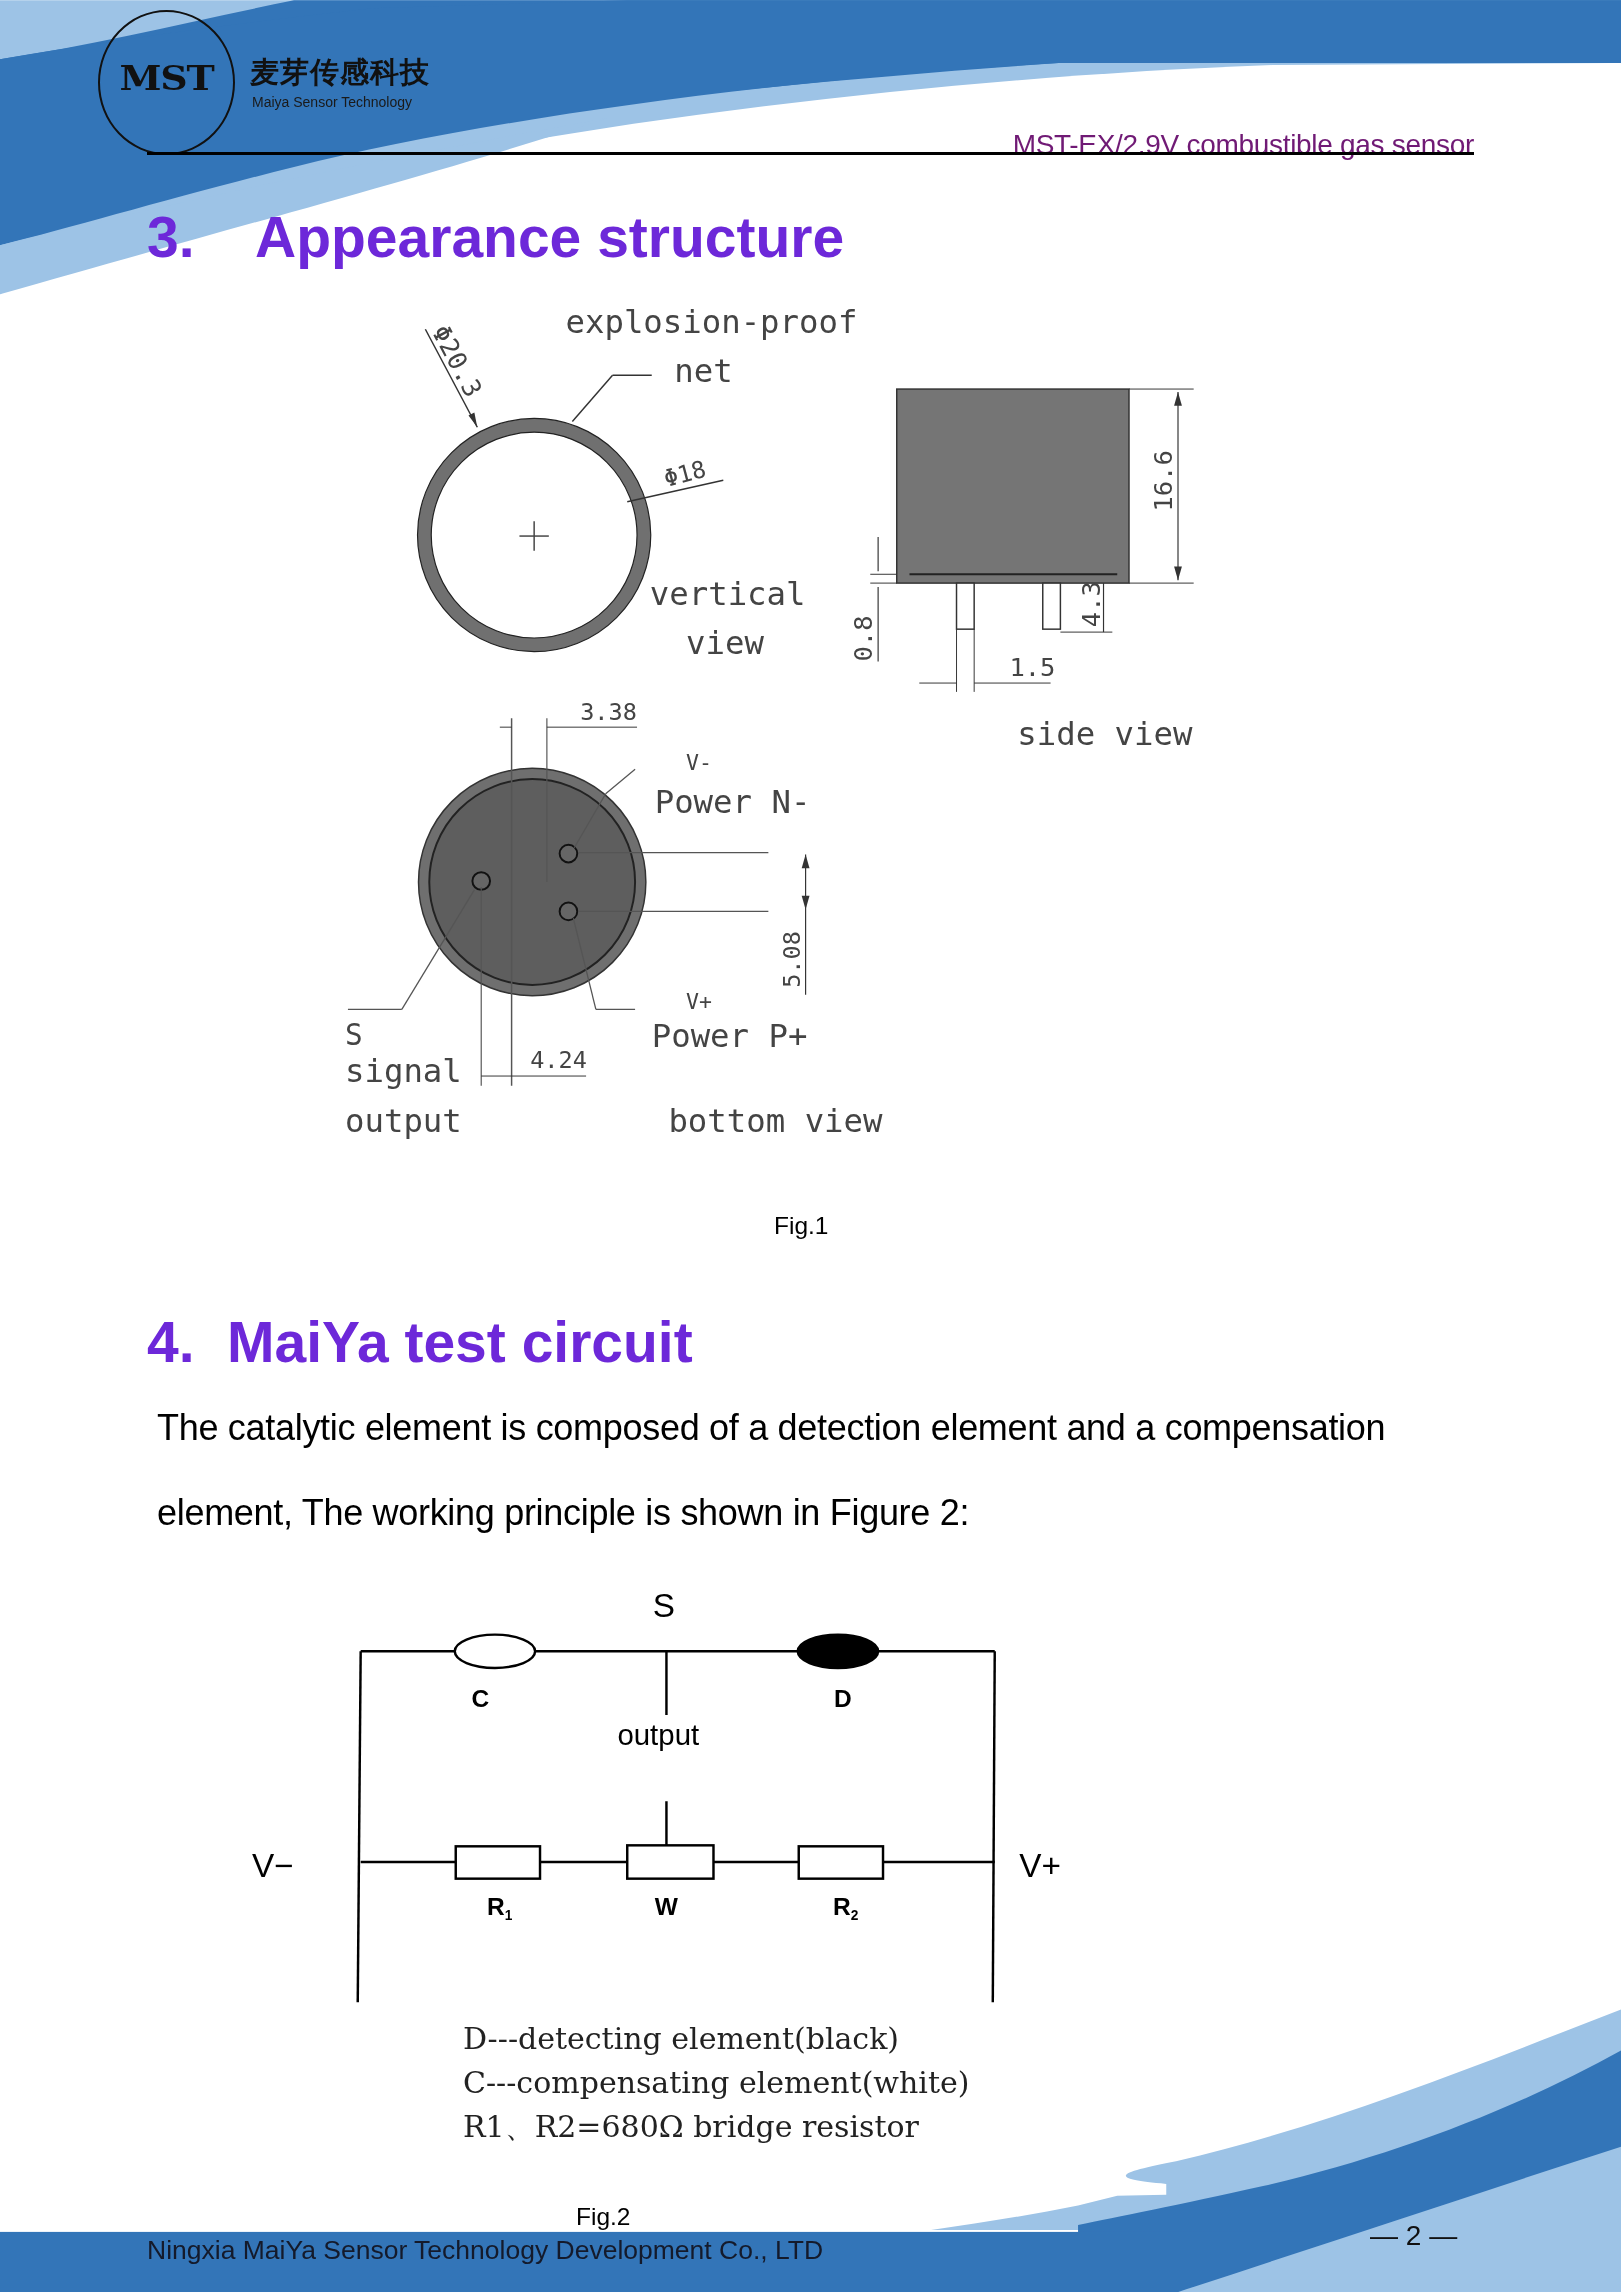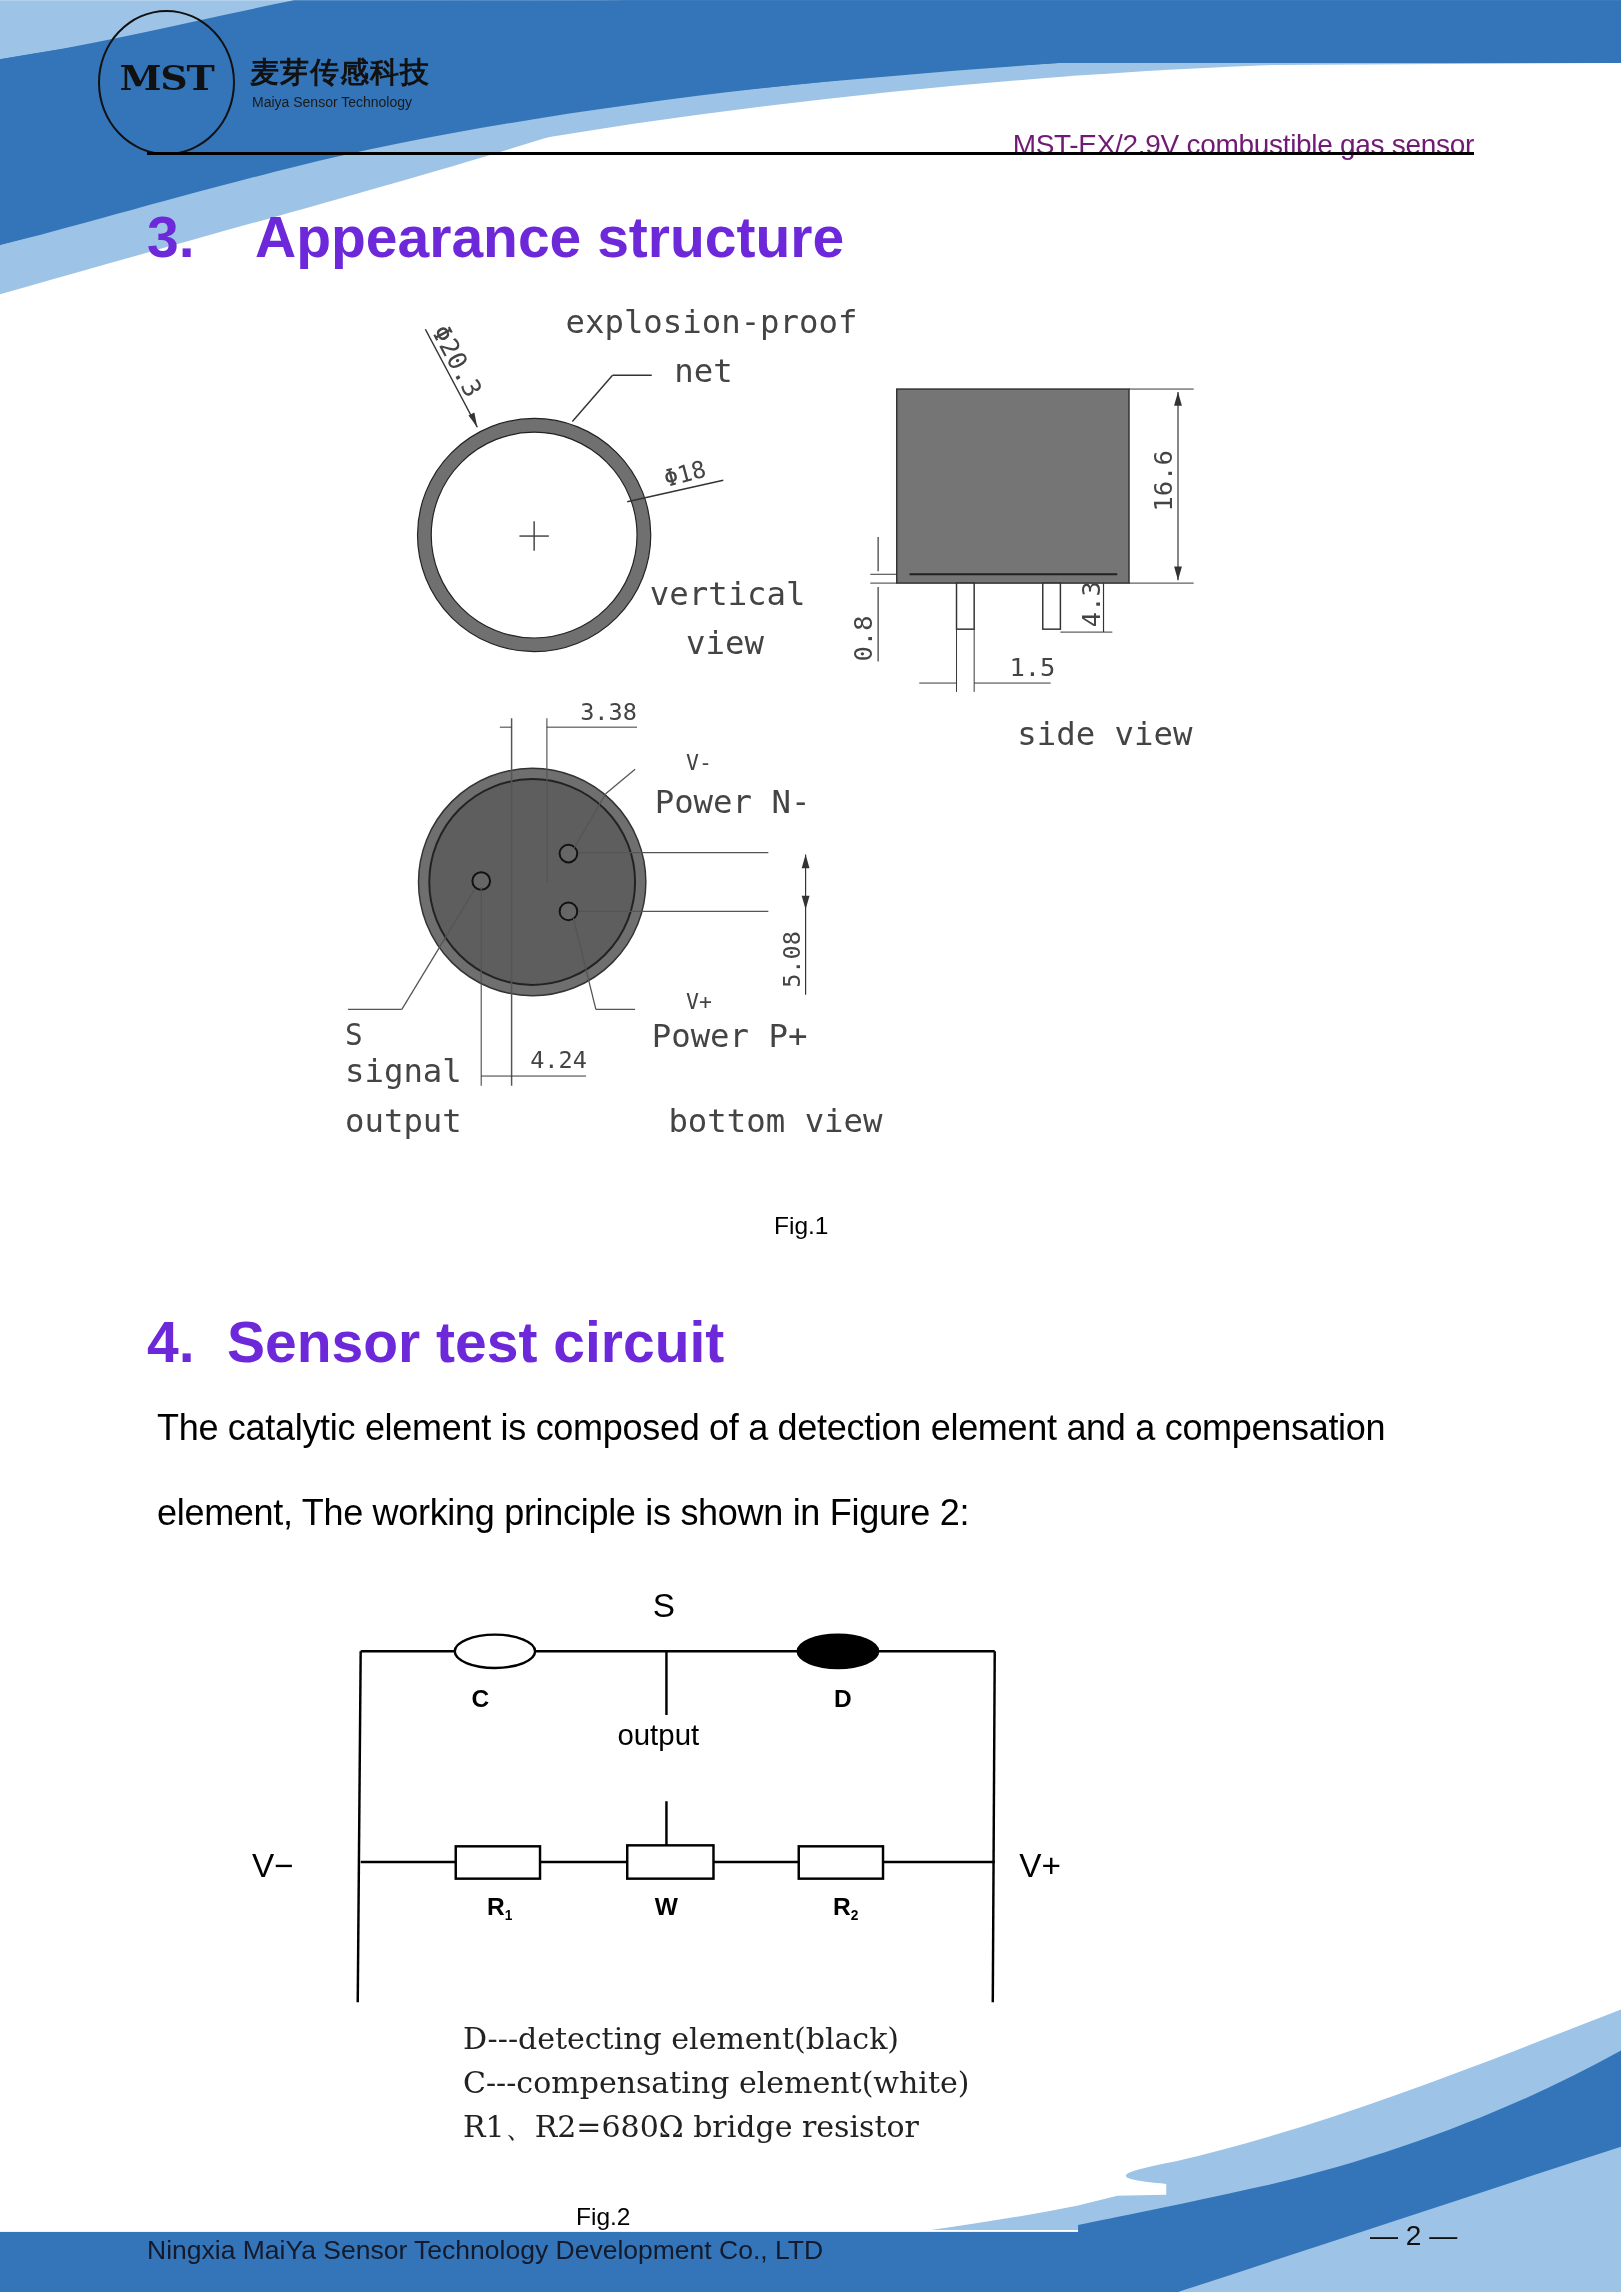--- a/index.html
+++ b/index.html
@@ -139,21 +139,21 @@
     <line x1="491" y1="1098" x2="522" y2="1098" stroke="#333" stroke-width="1"></line>
     <line x1="522" y1="1098" x2="598" y2="1098" stroke="#333" stroke-width="1"></line>
     <text class="cad" x="541" y="1090" font-size="24">4.24</text>
     <text class="cad" x="682" y="1155" font-size="33">bottom view</text>
   </g>
 </svg>
 
 <div class="caption" style="left:774px;top:1212px;">Fig.1</div>
 
 <div class="section-heading" style="top:1309px;">
-  <span class="num" style="width:80px;">4.</span><span>Sensor test circuit</span>
+  <span class="num" style="width:80px;">4.</span><span>MaiYa test circuit</span>
 </div>
 
 <div class="body-text" style="top:1407px;">The catalytic element is composed of a detection element and a compensation</div>
 <div class="body-text" style="top:1492px;">element, The working principle is shown in Figure 2:</div>
 
 <svg class="abs" style="left:0;top:0;" width="1621" height="2058" viewBox="0 0 1654 2100">
   <g stroke="#000" stroke-width="2.5" fill="none">
     <line x1="368" y1="1685" x2="465" y2="1685"></line>
     <line x1="545" y1="1685" x2="815" y2="1685"></line>
     <line x1="895" y1="1685" x2="1015" y2="1685"></line>

